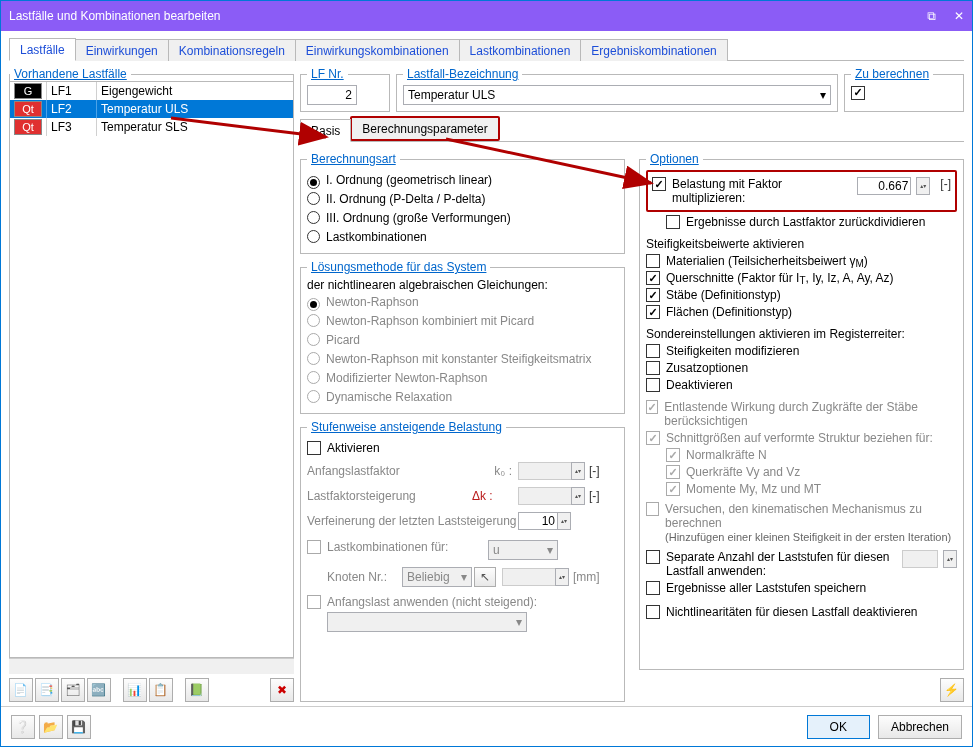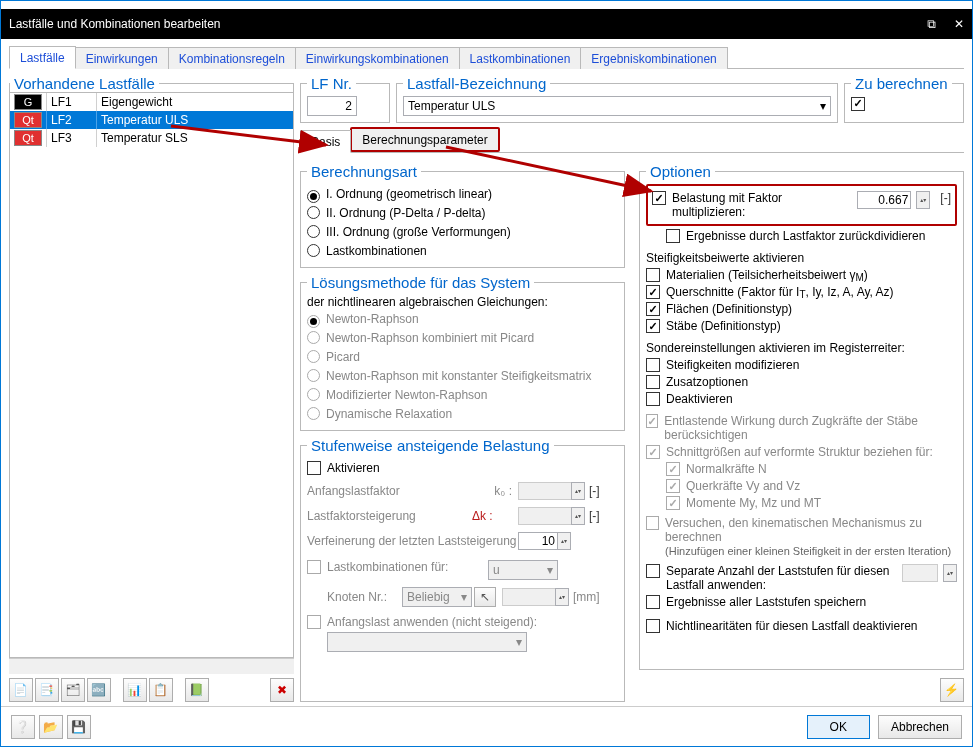--- a/index.html
+++ b/index.html
@@ -1,30 +1,30 @@
 <!DOCTYPE html>
 <html><head>
 <meta charset="utf-8">
 <style>
   * { box-sizing: border-box; font-family: "Segoe UI", Tahoma, sans-serif; font-size: 12px; }
   body { margin:0; padding:0; background:#fff; }
   .window { width:973px; height:747px; border:1px solid #0078d7; display:flex; flex-direction:column; }
-  .titlebar { background:#000000; color:#fff; height:30px; display:flex; align-items:center; padding:0 8px; justify-content:space-between;margin-top:8px; }
+  .titlebar { background:#8b5cf6; color:#fff; height:30px; display:flex; align-items:center; padding:0 8px; justify-content:space-between; }
   .titlebar-title { font-size:12px; }
   .titlebar-icons { display:flex; gap:18px; align-items:center; font-size:14px; }
   .titlebar-icons span { cursor:default; }
   .content { flex:1; display:flex; flex-direction:column; padding:6px 8px 4px 8px; background:#fff; position:relative; }
   .tabs { display:flex; border-bottom:1px solid #b9b9b9; height:24px; align-items:flex-end; }
   .tab { padding:4px 10px 3px 10px; border:1px solid #b9b9b9; border-bottom:none; background:#f0f0f0; margin-right:-1px; font-size:12px; color:#1d4ed8; position:relative; top:1px;}
   .tab.active { background:#fff; border-bottom:1px solid #fff; z-index:2; }
   .body-row { display:flex; gap:6px; flex:1; margin-top:6px; overflow:hidden; }
   .left-col { width:285px; display:flex; flex-direction:column; }
   .right-col { flex:1; display:flex; flex-direction:column; gap:4px; overflow:hidden; }
   fieldset { border:1px solid #b9b9b9; margin:0; padding:4px 6px 6px 6px; }
-  fieldset > legend { color:#0066cc; padding:0 4px; font-size:15px; }
+  fieldset > legend { color:#0066cc; padding:0 4px; font-size:12px;text-decoration:underline; }
   .lc-table { width:100%; border-collapse:collapse; font-size:12px; }
   .lc-table td { border-right:1px solid #d0d0d0; padding:1px 4px; height:18px; white-space:nowrap; }
   .lc-table tr td:last-child { border-right:none; }
   .lc-tag { display:inline-block; width:28px; text-align:center; color:#fff; font-size:11px; border:1px solid #888; line-height:14px;}
   .tag-g  { background:#000; }
   .tag-qt { background:#e03030; }
   .row-sel { background:#0078d7; color:#fff; }
   .row-sel td { border-right:1px solid #4da3e8; }
   .left-scroll { flex:1; border:1px solid #b9b9b9; border-top:none; overflow:auto; }
   .scrollbar-x { height:16px; background:#f0f0f0; border-top:1px solid #ccc; }
@@ -268,25 +268,25 @@
               <div class="chk-row">
                   <span class="checkbox"></span>
                   <span><span>Materialien (Teilsicherheitsbeiwert γ</span><span class="sub">M</span><span>)</span></span>
                 </div>
               <div class="chk-row">
                   <span class="checkbox checked"></span>
                   <span><span>Querschnitte (Faktor für I</span><span class="sub">T</span><span>, Iy, Iz, A, Ay, Az)</span></span>
                 </div>
               <div class="chk-row">
                   <span class="checkbox checked"></span>
+                  <span>Stäbe (Definitionstyp)</span>
+                </div>
+              <div class="chk-row">
+                  <span class="checkbox checked"></span>
                   <span>Flächen (Definitionstyp)</span>
-                </div>
-              <div class="chk-row">
-                  <span class="checkbox checked"></span>
-                  <span>Stäbe (Definitionstyp)</span>
                 </div>
 
               <div style="margin-top:8px;color:#000">Sondereinstellungen aktivieren im Registerreiter:</div>
               <div class="chk-row">
                   <span class="checkbox"></span>
                   <span>Steifigkeiten modifizieren</span>
                 </div>
               <div class="chk-row">
                   <span class="checkbox"></span>
                   <span>Zusatzoptionen</span>

